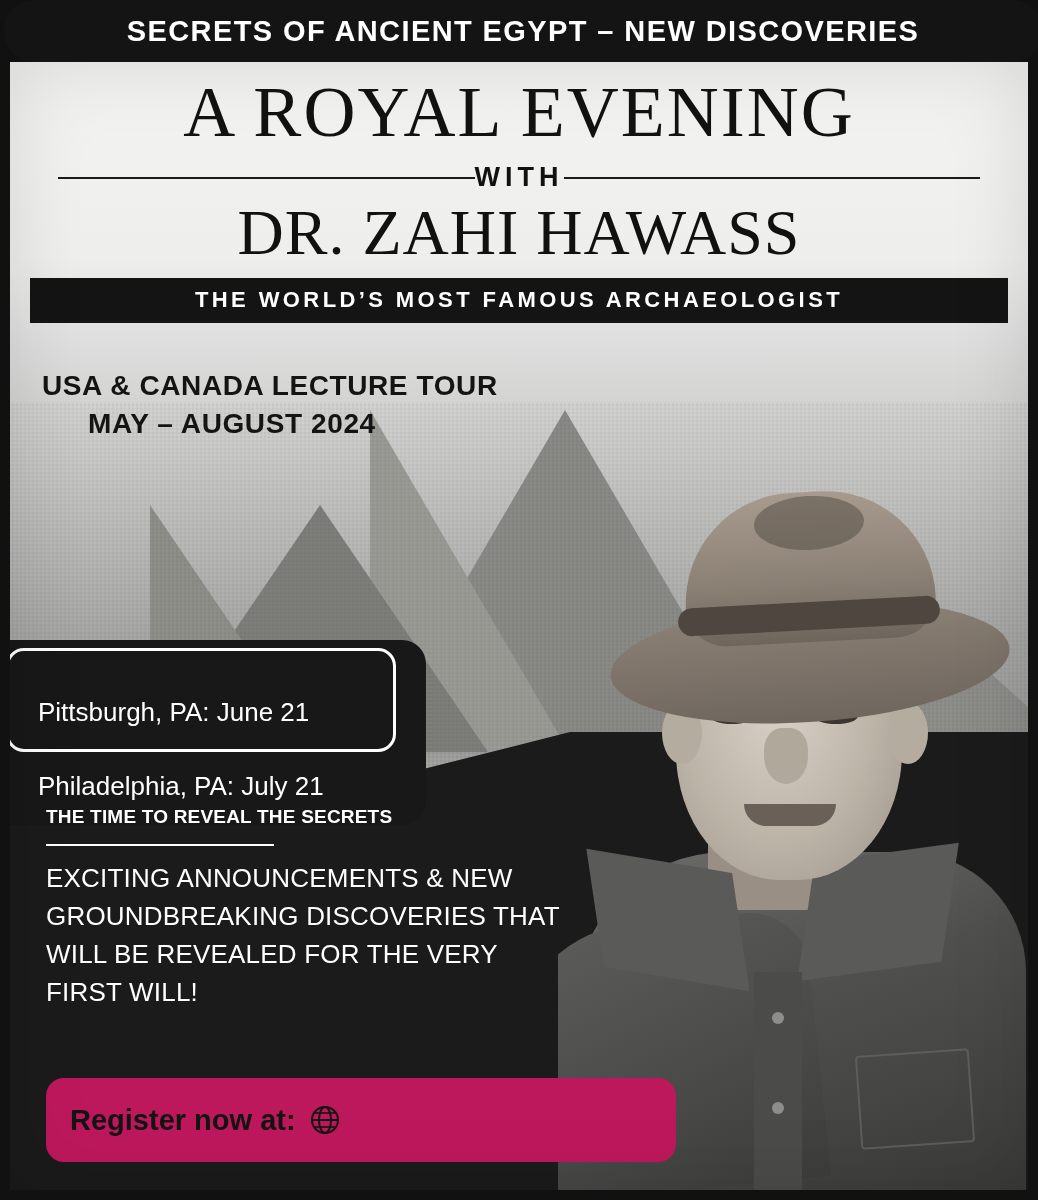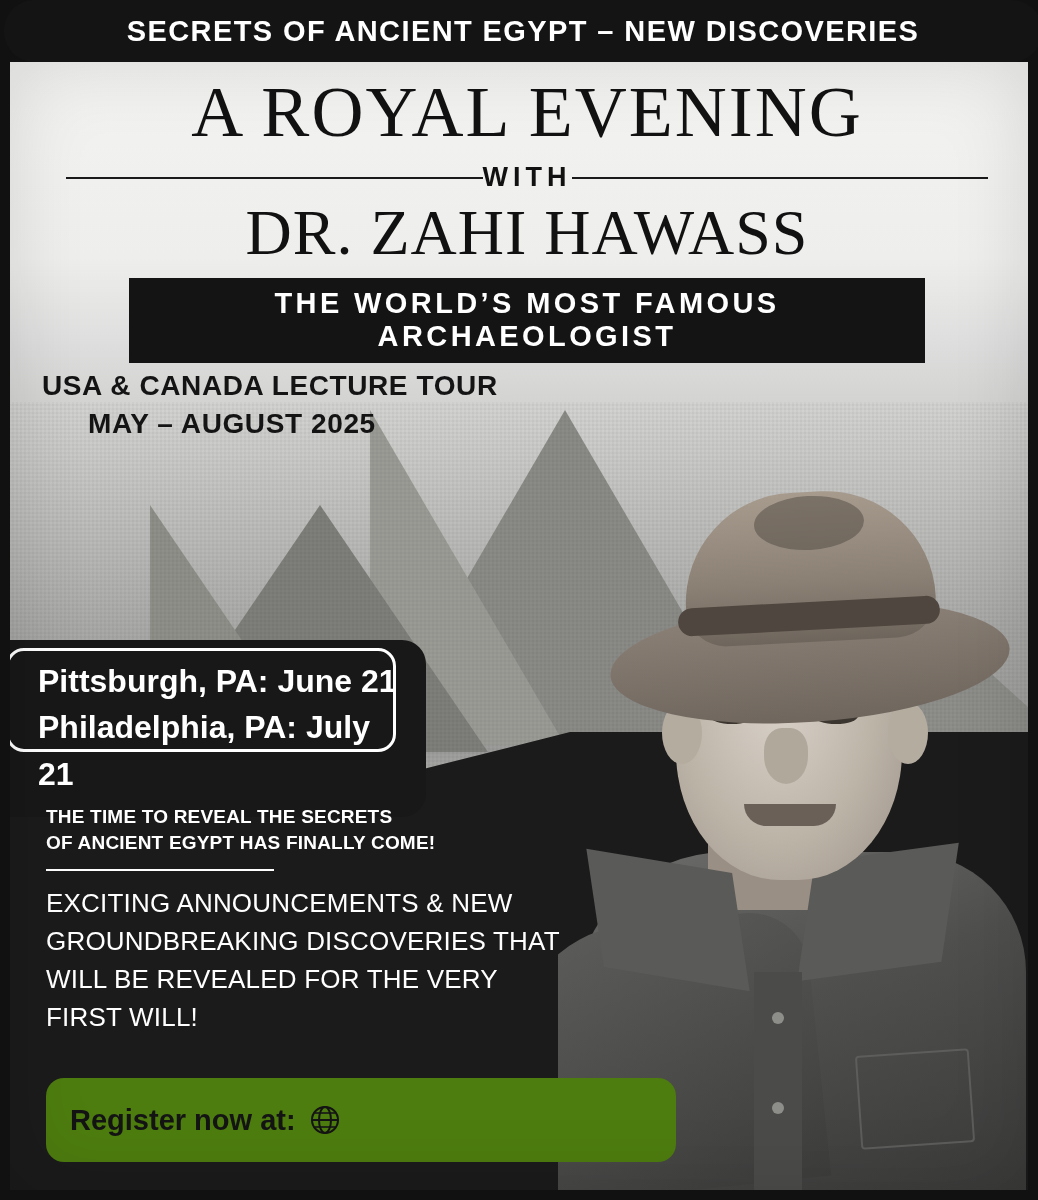--- a/index.html
+++ b/index.html
@@ -126,21 +126,21 @@
     position: absolute;
     left: 0; top: 620px;
     width: 1018px; height: 508px;
     background: #1b1b1b;
     clip-path: polygon(0 108px, 330px 108px, 560px 50px, 1018px 50px, 1018px 508px, 0 508px);
   }
 
   
   .headline-wrap {
     position: absolute;
-    left: 8px; top: 14px;
+    left: 0; top: 14px;
     width: 1018px;
     text-align: center;
     color: #111;
   }
   .h-royal {
     font-family: "Liberation Serif", serif;
     font-size: 72px;
     letter-spacing: 2px;
     line-height: 1;
     color: #121212;
@@ -167,24 +167,24 @@
   .h-name {
     font-family: "Liberation Serif", serif;
     font-size: 64px;
     letter-spacing: 1px;
     line-height: 1.05;
     color: #111;
     margin-top: 2px;
   }
   .subtitle-bar {
     margin: 12px auto 0 auto;
-    width: 796px;
+    width: 978px;
     background: #141414;
     color: #ffffff;
-    font-size: 29px;
+    font-size: 22px;
     font-weight: bold;
     letter-spacing: 3.4px;
     padding: 9px 0 10px 0;
     box-sizing: border-box;
   }
 
   
   .tour {
     position: absolute;
     left: 32px;
@@ -214,24 +214,25 @@
   .dates-pill .inner {
     border: 3px solid #ffffff;
     border-radius: 18px;
     position: absolute;
     left: 10px; top: 8px;
     width: 390px; height: 104px;
     box-sizing: border-box;
   }
   .date-line {
     position: relative;
-    font-size: 32px;
-    font-weight: bold;
+    font-size: 26px;
+    font-weight: normal;
     line-height: 1.45;
     z-index: 2;
+    margin-top: 36px;
   }
 
   
   .copy {
     position: absolute;
     left: 36px;
     top: 742px;
     width: 610px;
     color: #ffffff;
   }
@@ -253,21 +254,21 @@
     letter-spacing: .2px;
   }
 
   
   .register {
     position: absolute;
     left: 36px;
     top: 1016px;
     width: 630px;
     height: 84px;
-    background: #4d7c0f;
+    background: #be185d;
     border-radius: 18px;
     display: flex;
     align-items: center;
     padding: 0 24px;
     box-sizing: border-box;
     gap: 14px;
   }
   .register-label {
     font-size: 29px;
     font-weight: bold;
@@ -465,21 +466,21 @@
         <div class="with-rule"></div>
         <div class="with-text">WITH</div>
         <div class="with-rule"></div>
       </div>
       <div class="h-name">DR. ZAHI HAWASS</div>
       <div class="subtitle-bar">THE WORLD’S MOST FAMOUS ARCHAEOLOGIST</div>
     </div>
 
     <div class="tour">
       <div>USA &amp; CANADA LECTURE TOUR</div>
-      <div class="line2">MAY – AUGUST 2025</div>
+      <div class="line2">MAY – AUGUST 2024</div>
     </div>
 
     <div class="dates-pill">
       <div class="inner"></div>
       <div class="date-line">Pittsburgh, PA: June 21</div>
       <div class="date-line">Philadelphia, PA: July 21</div>
     </div>
 
     <div class="portrait">
       <div class="p-shoulders"></div>
@@ -501,21 +502,20 @@
       <div class="p-nose"></div>
       <div class="p-mouth"></div>
       <div class="p-hat-brim"></div>
       <div class="p-hat-crown"></div>
       <div class="p-hat-dent"></div>
       <div class="p-hat-band"></div>
     </div>
 
     <div class="copy">
       <div class="copy-bold">THE TIME TO REVEAL THE SECRETS</div>
-      <div class="copy-bold">OF ANCIENT EGYPT HAS FINALLY COME!</div>
       <div class="copy-rule"></div>
       <div class="copy-body">EXCITING ANNOUNCEMENTS &amp; NEW</div>
       <div class="copy-body">GROUNDBREAKING DISCOVERIES THAT</div>
       <div class="copy-body">WILL BE REVEALED FOR THE VERY</div>
       <div class="copy-body">FIRST WILL!</div>
     </div>
 
     <div class="register">
       <div class="register-label">Register now at:</div>
       <span class="globe">

